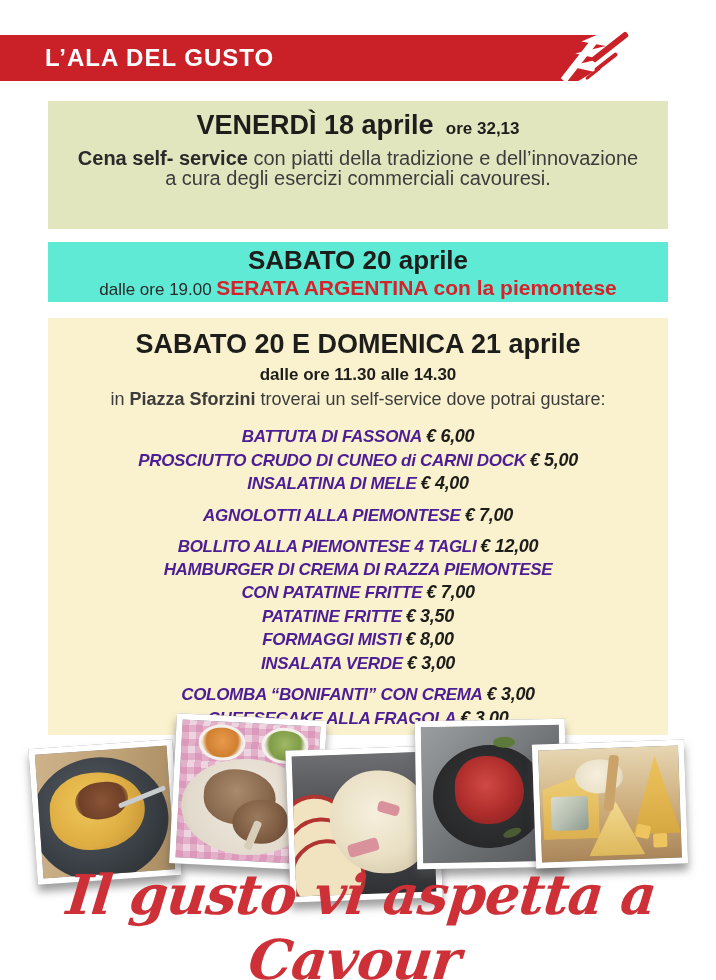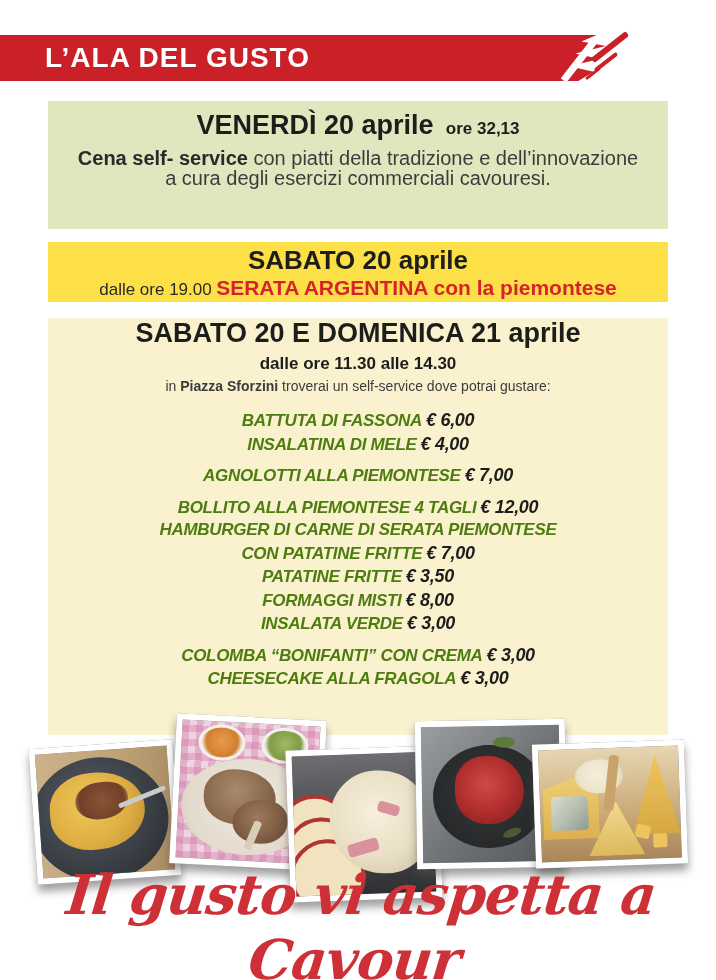--- a/index.html
+++ b/index.html
@@ -3,60 +3,60 @@
 <meta charset="utf-8">
 <style>
   html,body{margin:0;padding:0;background:#ffffff;}
   .page{position:relative;width:716px;height:980px;background:#ffffff;overflow:hidden;
         font-family:"Liberation Sans",sans-serif;}
 
   
   .redbar{position:absolute;left:0;top:35px;width:612px;height:46px;background:#ca2128;
     clip-path:polygon(0 0,97.5% 0,95% 14%,99% 24%,94% 40%,98% 52%,93% 68%,97% 80%,94.5% 100%,0 100%);}
   .redbar-title{position:absolute;left:45px;top:0;height:46px;line-height:46px;
-    color:#ffffff;font-size:28px;font-weight:bold;letter-spacing:1px;}
+    color:#ffffff;font-size:24px;font-weight:bold;letter-spacing:1px;}
   .slash-white{position:absolute;left:576px;top:34px;width:7px;height:52px;background:#ffffff;
     transform:rotate(38deg);}
   .streak{position:absolute;background:#ca2128;border-radius:2px;}
   .streak.s1{left:588px;top:44px;width:44px;height:6px;transform:rotate(-38deg);}
   .streak.s2{left:592px;top:60px;width:28px;height:4px;transform:rotate(-38deg);}
   .streak.s3{left:584px;top:72px;width:18px;height:3px;transform:rotate(-38deg);}
 
   
   .box{position:absolute;left:48px;width:620px;text-align:center;box-sizing:border-box;}
   .box-green{top:101px;height:128px;background:#e1e6bf;}
-  .box-blue{top:242px;height:60px;background:#fde047;}
+  .box-blue{top:242px;height:60px;background:#5eead4;}
   .box-yellow{top:318px;height:417px;background:#faf1ce;}
 
   .evt-title{font-size:27px;font-weight:bold;color:#1d1d1b;line-height:30px;}
   .evt-time-inline{font-size:17px;font-weight:bold;color:#1d1d1b;}
   .box-green .evt-title{margin-top:9px;}
 
   .cena-logo{margin-top:2px;line-height:42px;font-family:"DejaVu Serif","Liberation Serif",serif;
     color:#d2a023;letter-spacing:2px;white-space:nowrap;}
   .cena-logo .big{font-size:48px;}
   .cena-logo .caps{font-size:37px;}
   .cena-logo .small{font-size:20px;letter-spacing:0;margin:0 4px;}
 
   .desc{font-size:20px;color:#3c3c3c;line-height:20px;margin-top:4px;}
   .desc b{color:#2a2a2a;}
 
   .box-blue .evt-title{margin-top:3px;font-size:26px;}
   .blue-line2{margin-top:1px;white-space:nowrap;}
   .blue-time{font-size:17px;font-weight:normal;color:#2a2a2a;}
   .blue-high{font-size:21px;font-weight:bold;color:#d6232b;margin-top:42px;}
 
-  .box-yellow .evt-title{}
+  .box-yellow .evt-title{margin-top:11px;}
   .y-time{font-size:17px;font-weight:bold;color:#1d1d1b;margin-top:6px;}
-  .y-intro{font-size:14px;color:#3c3c3c;margin-top:4px;}
+  .y-intro{font-size:18px;color:#3c3c3c;margin-top:4px;}
 
   .menu{margin-top:15px;}
   .menu-group{margin-bottom:8px;}
   .menu-line{font-style:italic;font-weight:bold;line-height:22.5px;letter-spacing:-0.3px;white-space:nowrap;}
-  .mi-name{color:#4d7c0f;font-size:17px;}
+  .mi-name{color:#4c1d95;font-size:17px;}
   .mi-price{color:#1d1d1b;font-size:18px;margin-left:4px;}
 
   
   .photo{position:absolute;background:#888;border:6px solid #ffffff;
     box-shadow:0 7px 9px rgba(80,80,80,0.55);overflow:hidden;}
   .photo .art{position:absolute;inset:0;}
   .ph1{left:33px;top:744px;width:132px;height:124px;transform:rotate(-4deg);}
   .ph2{left:173px;top:717px;width:138px;height:138px;transform:rotate(3deg);}
   .ph3{left:288px;top:748px;width:140px;height:140px;transform:rotate(-2deg);}
   .ph4{left:416px;top:720px;width:138px;height:136px;transform:rotate(-1deg);}
@@ -148,21 +148,21 @@
   <div class="redbar">
     <div class="redbar-title">L’ALA DEL GUSTO</div>
   </div>
   <div class="slash-white"></div>
   <div class="streak s1"></div>
   <div class="streak s2"></div>
   <div class="streak s3"></div>
 
   <div class="box box-green">
     <div class="evt-title">
-      <span>VENERDÌ 20 aprile</span>
+      <span>VENERDÌ 18 aprile</span>
       <span class="evt-time-inline">&nbsp;<span>ore 32,13</span></span>
     </div>
     <div class="desc">
       <b>Cena self- service</b><span> con piatti della tradizione e dell’innovazione</span><br>
       <span>a cura degli esercizi commerciali cavouresi.</span>
     </div>
   </div>
 
   <div class="box box-blue">
     <div class="evt-title">SABATO 20 aprile</div>
@@ -174,28 +174,29 @@
 
   <div class="box box-yellow">
     <div class="evt-title">SABATO 20 E DOMENICA 21 aprile</div>
     <div class="y-time">dalle ore 11.30 alle 14.30</div>
     <div class="y-intro">
       <span>in </span><b>Piazza Sforzini</b><span> troverai un self-service dove potrai gustare:</span>
     </div>
     <div class="menu">
         <div class="menu-group">
           <div class="menu-line"><span class="mi-name">BATTUTA DI FASSONA</span><span class="mi-price">€ 6,00</span></div>
+          <div class="menu-line"><span class="mi-name">PROSCIUTTO CRUDO DI CUNEO di CARNI DOCK</span><span class="mi-price">€ 5,00</span></div>
           <div class="menu-line"><span class="mi-name">INSALATINA DI MELE</span><span class="mi-price">€ 4,00</span></div>
         </div>
         <div class="menu-group">
           <div class="menu-line"><span class="mi-name">AGNOLOTTI ALLA PIEMONTESE</span><span class="mi-price">€ 7,00</span></div>
         </div>
         <div class="menu-group">
           <div class="menu-line"><span class="mi-name">BOLLITO ALLA PIEMONTESE 4 TAGLI</span><span class="mi-price">€ 12,00</span></div>
-          <div class="menu-line"><span class="mi-name">HAMBURGER DI CARNE DI SERATA PIEMONTESE</span></div>
+          <div class="menu-line"><span class="mi-name">HAMBURGER DI CREMA DI RAZZA PIEMONTESE</span></div>
           <div class="menu-line"><span class="mi-name">CON PATATINE FRITTE</span><span class="mi-price">€ 7,00</span></div>
           <div class="menu-line"><span class="mi-name">PATATINE FRITTE</span><span class="mi-price">€ 3,50</span></div>
           <div class="menu-line"><span class="mi-name">FORMAGGI MISTI</span><span class="mi-price">€ 8,00</span></div>
           <div class="menu-line"><span class="mi-name">INSALATA VERDE</span><span class="mi-price">€ 3,00</span></div>
         </div>
         <div class="menu-group">
           <div class="menu-line"><span class="mi-name">COLOMBA “BONIFANTI” CON CREMA</span><span class="mi-price">€ 3,00</span></div>
           <div class="menu-line"><span class="mi-name">CHEESECAKE ALLA FRAGOLA</span><span class="mi-price">€ 3,00</span></div>
         </div>
       </div>

